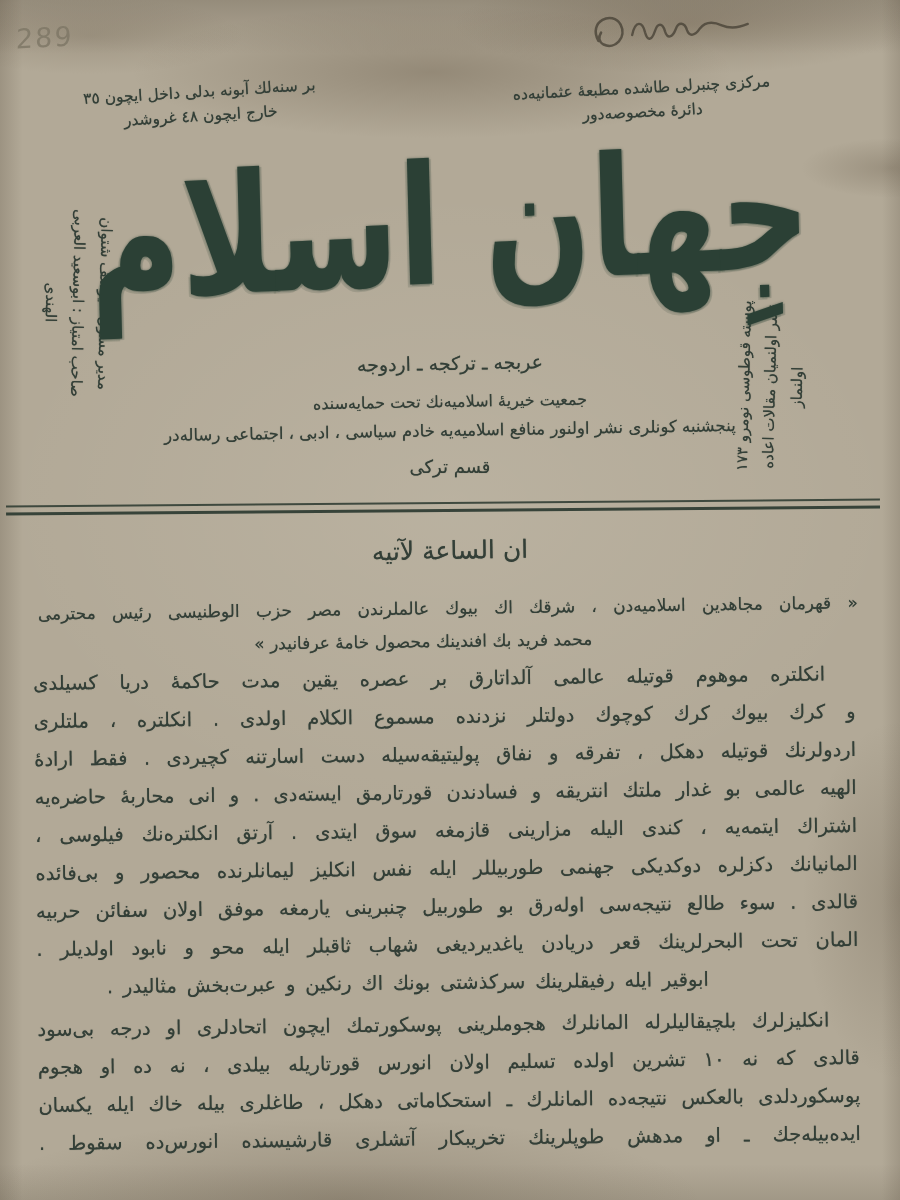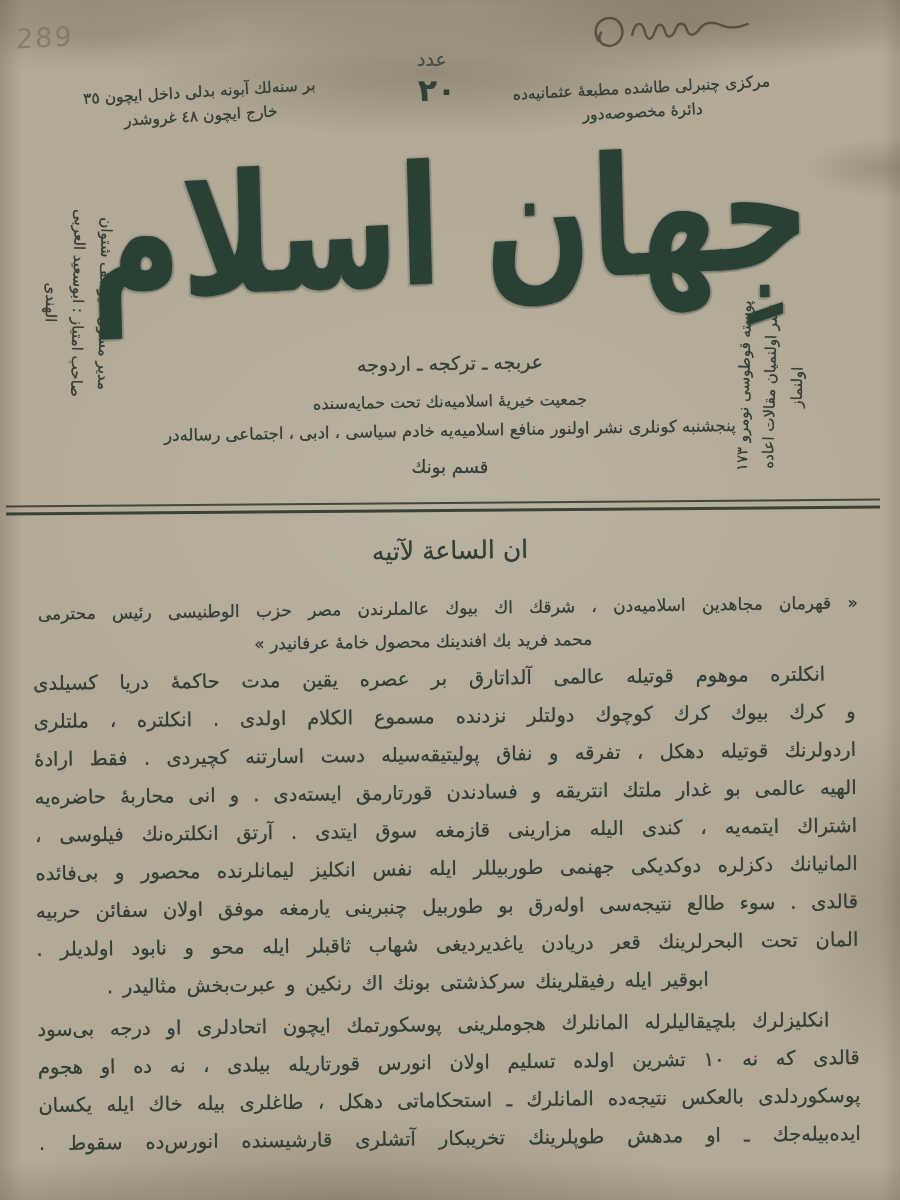--- a/index.html
+++ b/index.html
@@ -115,24 +115,20 @@
 
 <div class="page">
 
   <div class="pencil-num">289</div>
 
   <svg class="scribble" width="240" height="52" viewBox="0 0 240 52">
     <path d="M28,32 C18,12 44,2 51,17 C57,30 44,42 33,36 C28,33 28,28 31,24" fill="none" stroke="#4a4438" stroke-width="2.6" stroke-linecap="round"></path>
     <path d="M62,28 c4,-15 11,-13 13,-2 c2,9 6,9 10,-1 c3,-8 8,-8 10,1 c2,8 7,7 11,-2 c3,-7 9,-6 11,2 c2,7 8,6 13,-1 c6,-7 14,-6 22,-2 c8,4 18,3 26,0" fill="none" stroke="#4a4438" stroke-width="2.4" stroke-linecap="round"></path>
   </svg>
 
-  <div class="issue rtl ink">
-    <div class="lbl">عدد</div>
-    <div class="num">٢٠</div>
-  </div>
 
   <div class="notice-right rtl ink">
     <div>مركزی چنبرلی طاشده مطبعهٔ عثمانیه‌ده</div>
     <div>دائرهٔ مخصوصه‌دور</div>
   </div>
 
   <div class="notice-left rtl ink">
     <div>بر سنه‌لك آبونه بدلی داخل ایچون ٣٥</div>
     <div>خارج ایچون ٤٨ غروشدر</div>
   </div>
@@ -153,21 +149,21 @@
     </div>
   </div>
 
   <div class="journal-title rtl">
     <span class="cal">جِهان اسلام</span>
   </div>
 
   <div class="languages rtl ink">عربجه ـ تركجه ـ اردوجه</div>
   <div class="patronage rtl ink">جمعیت خیریهٔ اسلامیه‌نك تحت حمایه‌سنده</div>
   <div class="pubinfo rtl ink">پنجشنبه كونلری نشر اولنور منافع اسلامیه‌یه خادم سیاسی ، ادبی ، اجتماعی رساله‌در</div>
-  <div class="section rtl ink">قسم بونك</div>
+  <div class="section rtl ink">قسم تركی</div>
 
   <div class="rule"></div>
 
   <div class="article-title rtl ink">ان الساعة لآتیه</div>
 
   <div class="epigraph rtl ink">
     <div class="l1">« قهرمان مجاهدین اسلامیه‌دن ، شرقك اك بیوك عالملرندن مصر حزب الوطنیسی رئیس محترمی</div>
     <div class="l2">محمد فرید بك افندینك محصول خامهٔ عرفانیدر »</div>
   </div>
 

